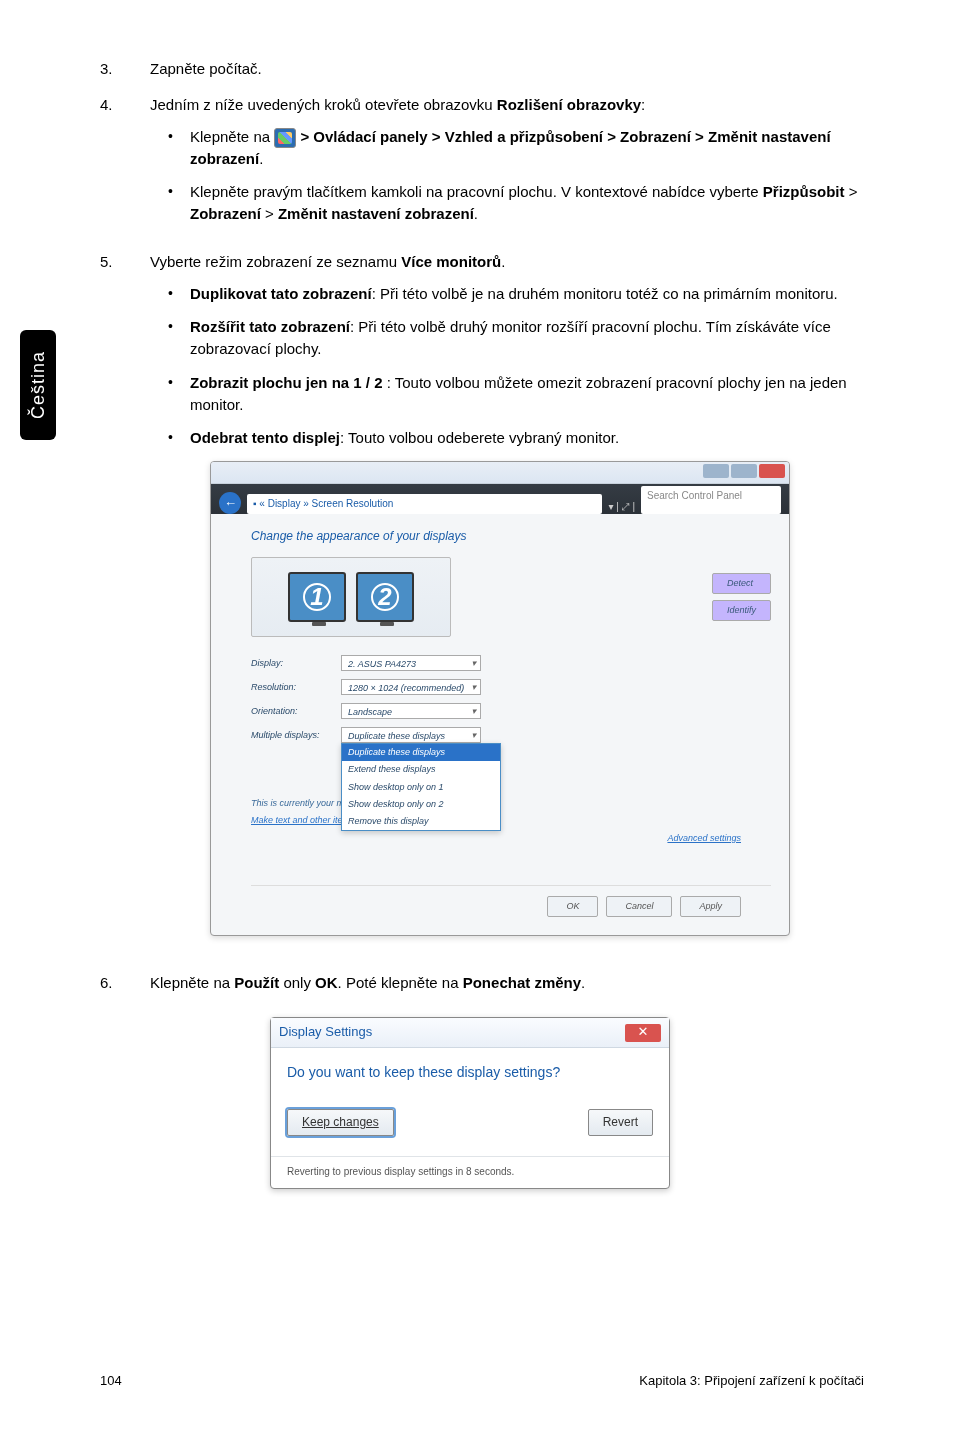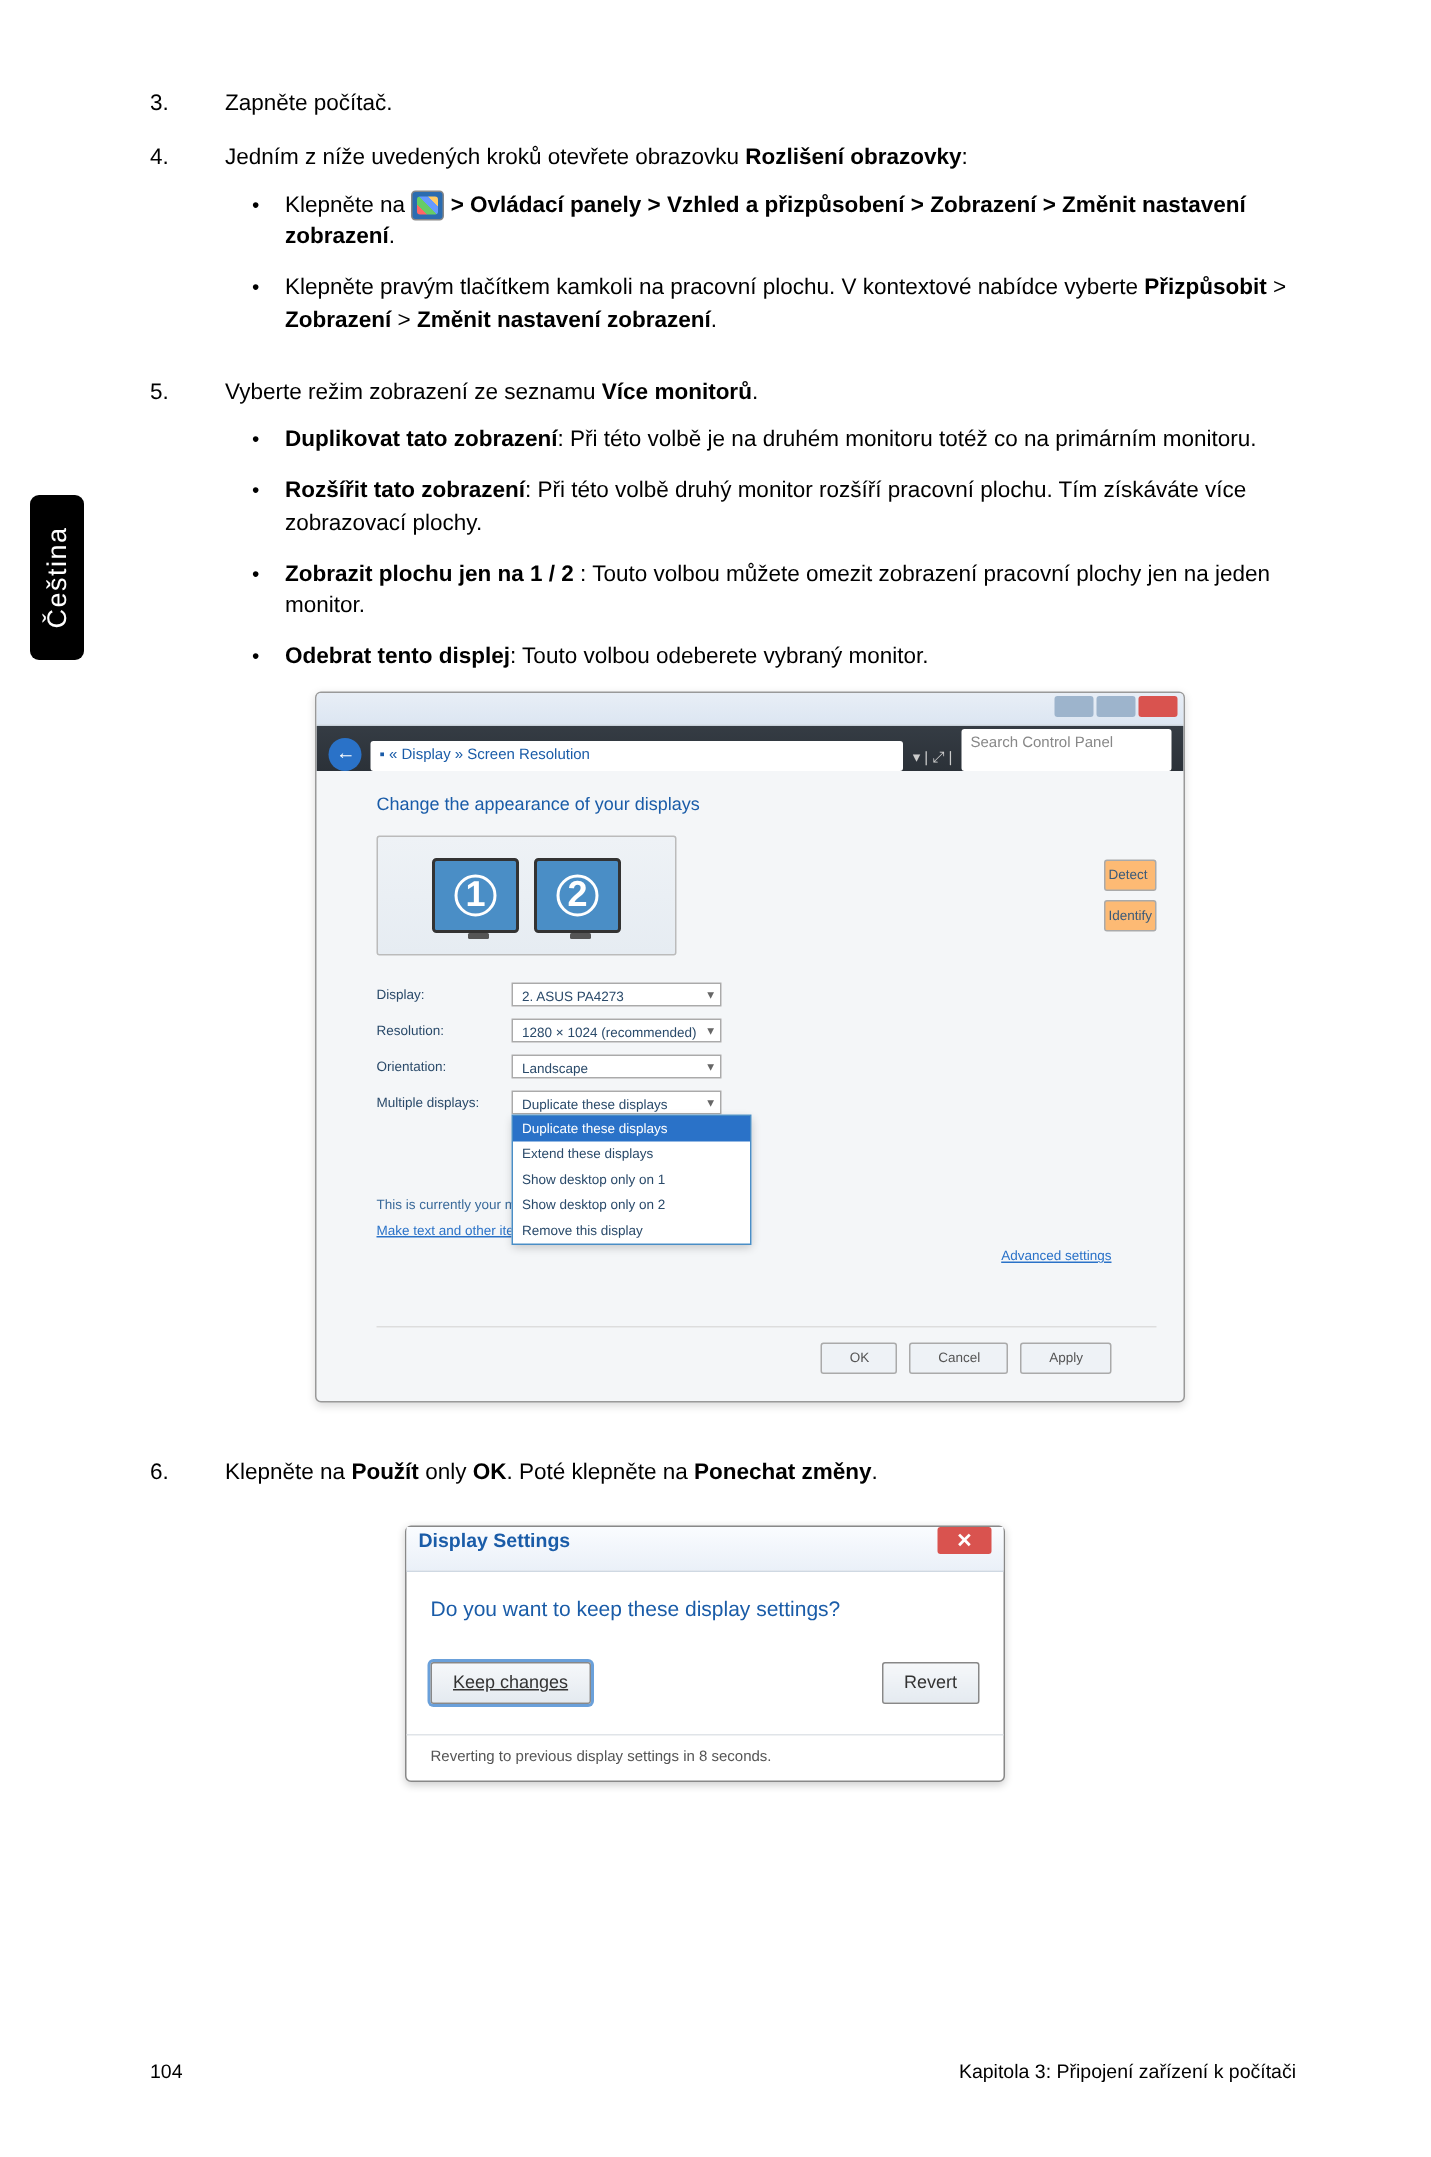--- a/index.html
+++ b/index.html
@@ -23,45 +23,45 @@
   .fig1-titlebar { height: 22px; background: linear-gradient(#e8eef6,#dce6f2); position: relative; border-bottom: 1px solid #c8d2dc; }
   .fig1-titlebar .wbtn { position: absolute; right: 4px; top: 2px; display: flex; gap: 2px; }
   .fig1-titlebar .wbtn span { width: 26px; height: 14px; background: #9db4cc; border-radius: 2px; display: block; }
   .fig1-titlebar .wbtn .close { background: #d9534f; }
   .fig1-addr { display: flex; align-items: flex-end; height: 30px; background: linear-gradient(#353c44,#2b3138); padding: 0 8px; gap: 6px; }
   .fig1-addr .back { width: 22px; height: 22px; background: #2a72c8; border-radius: 50%; position: relative; }
   .fig1-addr .back::after { content: "←"; color: #fff; font-size: 13px; position: absolute; left: 5px; top: 1px; }
   .fig1-addr .crumb { flex: 1; height: 20px; background: #fff; border-radius: 2px; font-size: 10px; color: #1a5ca8; padding: 3px 6px; }
   .fig1-addr .search { width: 140px; height: 28px; background: #fff; border-radius: 2px; font-size: 10px; color: #888; padding: 3px 6px; }
   .fig1-addr .sep { color: #ccc; font-size: 10px; }
-  .fig1-body { padding: 14px 18px 18px 40px; }
+  .fig1-body { padding: 14px 18px 18px 40px; font-style: italic; }
   .fig1-heading { color: #1a5ca8; font-size: 12px; margin-bottom: 12px; }
   .mon-row { display: flex; align-items: center; gap: 20px; margin-bottom: 18px; }
   .mon-box { width: 200px; height: 80px; border: 1px solid #bbb; background: linear-gradient(#eef2f6,#e6ecf2); display: flex; align-items: center; justify-content: center; gap: 10px; border-radius: 2px; }
   .mon { width: 58px; height: 50px; background: #4a8ec6; border: 2px solid #333; border-radius: 3px; display: flex; align-items: center; justify-content: center; position: relative; }
   .mon::after { content: ""; position: absolute; bottom: -6px; left: 22px; width: 14px; height: 4px; background: #555; border-radius: 1px; }
   .mon span { color: #fff; font-size: 24px; font-weight: bold; border: 2px solid #fff; width: 28px; height: 28px; border-radius: 50%; display: flex; align-items: center; justify-content: center; }
   .side-btns { display: flex; flex-direction: column; gap: 6px; margin-left: auto; }
-  .side-btns .btn { font-size: 9px; padding: 3px 2px; background: #fdba74; border: 1px solid #aaa; border-radius: 2px; color: #3a5a7a; }
+  .side-btns .btn { font-size: 9px; padding: 3px 14px; background: #c4b5fd; border: 1px solid #aaa; border-radius: 2px; color: #3a5a7a; }
   .form-row { display: flex; align-items: center; font-size: 9px; color: #2a4a6a; margin-bottom: 8px; gap: 10px; }
   .form-row .lbl { width: 80px; }
   .form-row .fld { border: 1px solid #aaa; padding: 2px 6px; background: #fff; min-width: 140px; height: 16px; position: relative; }
   .form-row .fld.sel::after { content: "▾"; position: absolute; right: 4px; top: 1px; color: #666; }
   .dropdown { position: relative; }
   .dd-menu { position: absolute; top: 16px; left: 0; background: #fff; border: 1px solid #4a8ec6; box-shadow: 0 2px 6px rgba(0,0,0,.2); font-size: 9px; width: 160px; z-index: 2; }
   .dd-menu div { padding: 2px 6px; color: #2a4a6a; white-space: nowrap; }
   .dd-menu .hi { background: #2a72c8; color: #fff; }
   .aux-txt { font-size: 9px; color: #3a6a9a; margin-top: 4px; }
   .aux-txt.under { color: #2a72c8; text-decoration: underline; }
   .adv-link { font-size: 9px; color: #2a72c8; text-align: right; margin: 4px 30px 0 0; text-decoration: underline; }
   .fig1-sep { border-top: 1px solid #ddd; margin: 40px 0 10px; }
   .fig1-btns { display: flex; justify-content: flex-end; gap: 8px; padding-right: 30px; }
   .fig1-btns .btn { font-size: 9px; padding: 3px 18px; background: #eef2f6; border: 1px solid #aaa; border-radius: 2px; color: #555; }
   .fig2 { width: 400px; border: 1px solid #888; border-radius: 4px; box-shadow: 0 2px 6px rgba(0,0,0,.2); background: #fff; }
-  .fig2-titlebar { height: 30px; display: flex; align-items: flex-start; justify-content: space-between; padding: 0 8px; background: linear-gradient(#fafcff,#eaf0f8); border-bottom: 1px solid #cfd8e2; font-weight: bold; }
+  .fig2-titlebar { height: 30px; display: flex; align-items: center; justify-content: space-between; padding: 0 8px; background: linear-gradient(#fafcff,#eaf0f8); border-bottom: 1px solid #cfd8e2; }
   .fig2-titlebar .t { color: #1a5ca8; font-size: 13px; }
   .fig2-titlebar .close { width: 36px; height: 18px; background: #d9534f; border-radius: 2px; color: #fff; font-size: 13px; display: flex; align-items: center; justify-content: center; }
   .fig2-body { padding: 14px 16px 10px; }
   .fig2-msg { color: #1a5ca8; font-size: 14px; margin-bottom: 26px; }
   .fig2-btns { display: flex; justify-content: space-between; gap: 8px; margin-bottom: 10px; }
   .fig2-btns .btn { font-size: 12px; padding: 4px 14px; background: linear-gradient(#f6f8fa,#e4eaf0); border: 1px solid #888; border-radius: 2px; color: #333; }
   .fig2-btns .btn.hi { box-shadow: 0 0 0 2px #6aa0da; }
   .fig2-footer { font-size: 10px; color: #555; border-top: 1px solid #e0e4e8; padding: 8px 16px; }
   .page-footer { position: absolute; bottom: 50px; left: 100px; right: 90px; display: flex; justify-content: space-between; font-size: 13px; }
 </style>

